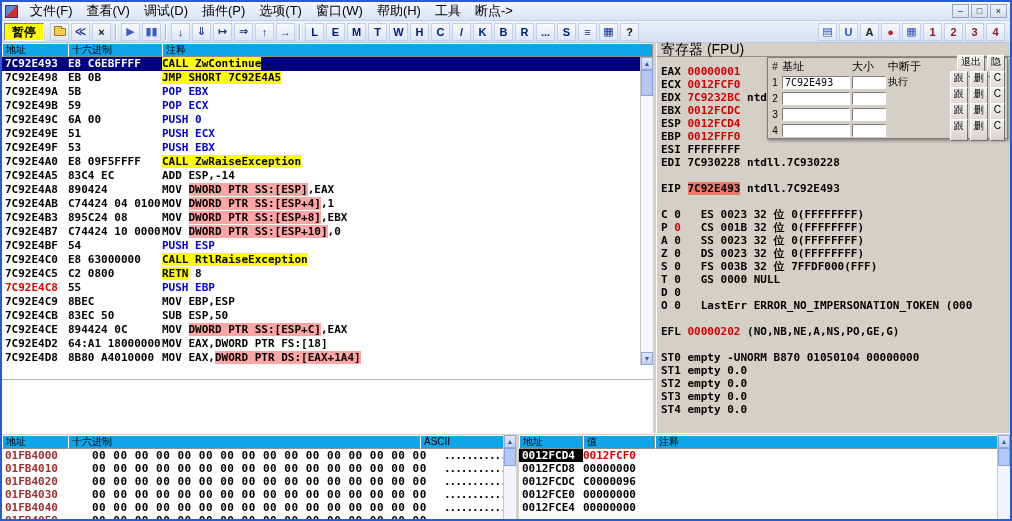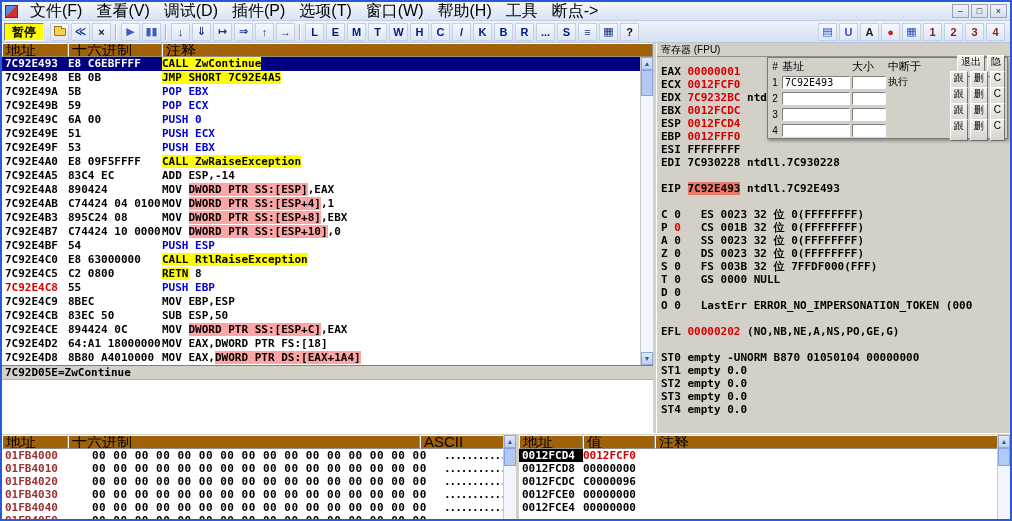--- a/index.html
+++ b/index.html
@@ -7,21 +7,21 @@
     font-family:"Liberation Sans","DejaVu Sans",sans-serif;}
   #app{position:relative;width:1012px;height:521px;border:2px solid #2a5ad4;
     background:#d4d0c8;overflow:hidden;}
 
   
   .menubar{position:absolute;left:0;top:0;width:1008px;height:19px;
     background:linear-gradient(#f3f7fd,#d9e3f4);display:flex;align-items:center;
     border-bottom:1px solid #c0cce0;}
   .appicon{width:13px;height:13px;margin:0 5px 0 3px;flex:0 0 13px;
     background:linear-gradient(135deg,#5a8ae0 50%,#d03030 50%);border:1px solid #2c3e66;}
-  .mitem{font-size:16px;padding:2px 7px;color:#000;white-space:nowrap;cursor:default;}
+  .mitem{font-size:13px;padding:2px 7px;color:#000;white-space:nowrap;cursor:default;}
   .wincontrols{margin-left:auto;display:flex;gap:2px;padding-right:3px;}
   .wbtn{width:17px;height:14px;background:linear-gradient(#f0f4fb,#d6dfef);
     border:1px solid #93a3c0;font-size:9px;line-height:12px;text-align:center;color:#222;}
 
   
   .toolbar{position:absolute;left:0;top:19px;width:1008px;height:22px;
     background:linear-gradient(#eef3fb,#d6e0f2);display:flex;align-items:center;
     border-bottom:1px solid #b9c6dd;padding-left:2px;}
   .status{width:40px;height:18px;background:#ffff00;border:1px solid;
     border-color:#808080 #ffffff #ffffff #808080;font-weight:bold;font-size:12px;
@@ -33,21 +33,21 @@
   .tbtn.letter{color:#002080;}
   .tsep{width:0;height:16px;border-left:1px solid #a8b4ca;border-right:1px solid #fbfcfe;margin:0 3px;}
   .ico-folder{display:inline-block;width:12px;height:8px;background:#f6cf52;
     border:1px solid #9a7a10;border-radius:1px;position:relative;}
   .ico-folder::before{content:"";position:absolute;left:-1px;top:-3px;width:6px;height:2px;
     background:#f6cf52;border:1px solid #9a7a10;border-bottom:none;}
   #tb-right{margin-left:auto;margin-right:4px;}
 
   
   .cpu{position:absolute;left:0;top:41px;width:1008px;height:390px;}
-  .pane-head{height:14px;display:flex;background:#a16207;font-size:15px;color:#000;}
+  .pane-head{height:14px;display:flex;background:#0ea5e9;font-size:10px;color:#000;}
   .hc{border-top:1px solid #fff;border-left:1px solid #fff;border-right:1px solid #938f84;
     border-bottom:1px solid #938f84;padding-left:3px;line-height:12px;white-space:nowrap;overflow:hidden;}
   .disasm{position:absolute;left:0;top:0;width:651px;height:390px;background:#fff;}
   .dbody{position:absolute;left:0;top:14px;width:638px;height:308px;background:#fff;
     overflow:hidden;font:bold 11px/14px "DejaVu Sans Mono","Liberation Mono",monospace;white-space:pre;}
   .drow{display:flex;height:14px;}
   .daddr{width:66px;padding-left:3px;flex:0 0 66px;}
   .dhex{width:94px;flex:0 0 94px;}
   .dins{width:302px;flex:0 0 302px;}
   .dcmt{flex:1;}
@@ -71,21 +71,21 @@
     border:1px solid #8fa8dc;color:#3a5a9c;font-size:7px;line-height:11px;text-align:center;}
   .sthumb{height:26px;flex:0 0 26px;background:#b4c8f2;border:1px solid #84a4e8;}
   .strack{flex:1;}
   .sb-disasm{right:0;top:14px;height:308px;}
   .sb-dump{right:0;top:0;height:84px;}
   .sb-stack{right:0;top:0;height:84px;}
 
   
   .regs{position:absolute;left:654px;top:0;width:354px;height:390px;background:#d4d0c8;
     border-left:1px solid #fff;}
-  .rhead{height:14px;font-size:10px;padding-left:4px;line-height:13px;
+  .rhead{height:14px;font-size:14px;padding-left:4px;line-height:13px;
     border-bottom:1px solid #938f84;background:#d4d0c8;}
   .rbody{padding:8px 0 0 4px;font:bold 11px/13px "DejaVu Sans Mono","Liberation Mono",monospace;
     white-space:pre;color:#000;}
   .rline{height:13px;overflow:hidden;}
   .cpu-split{position:absolute;left:651px;top:0;width:3px;height:390px;background:#d4d0c8;}
 
   
   .hwbp{position:absolute;left:765px;top:55px;width:241px;height:82px;background:#d4d0c8;
     border:1px solid #7c7c7c;box-shadow:1px 2px 3px rgba(0,0,0,.35);z-index:6;font-size:11px;}
   .hrow{display:flex;align-items:center;height:16px;padding:0 2px;gap:2px;white-space:nowrap;}
@@ -206,21 +206,20 @@
         <span class="hc" style="width:94px">十六进制</span>
         <span class="hc" style="flex:1">注释</span>
       </div>
       <div class="dbody" id="disasm-body"><div class="drow sel"><span class="daddr">7C92E493</span><span class="dhex">E8 C6EBFFFF</span><span class="dins"><span class="y">CALL ZwContinue</span></span><span class="dcmt"></span></div><div class="drow"><span class="daddr">7C92E498</span><span class="dhex">EB 0B</span><span class="dins"><span class="y">JMP SHORT 7C92E4A5</span></span><span class="dcmt"></span></div><div class="drow"><span class="daddr">7C92E49A</span><span class="dhex">5B</span><span class="dins"><span class="b">POP EBX</span></span><span class="dcmt"></span></div><div class="drow"><span class="daddr">7C92E49B</span><span class="dhex">59</span><span class="dins"><span class="b">POP ECX</span></span><span class="dcmt"></span></div><div class="drow"><span class="daddr">7C92E49C</span><span class="dhex">6A 00</span><span class="dins"><span class="b">PUSH 0</span></span><span class="dcmt"></span></div><div class="drow"><span class="daddr">7C92E49E</span><span class="dhex">51</span><span class="dins"><span class="b">PUSH ECX</span></span><span class="dcmt"></span></div><div class="drow"><span class="daddr">7C92E49F</span><span class="dhex">53</span><span class="dins"><span class="b">PUSH EBX</span></span><span class="dcmt"></span></div><div class="drow"><span class="daddr">7C92E4A0</span><span class="dhex">E8 09F5FFFF</span><span class="dins"><span class="y">CALL ZwRaiseException</span></span><span class="dcmt"></span></div><div class="drow"><span class="daddr">7C92E4A5</span><span class="dhex">83C4 EC</span><span class="dins"><span>ADD ESP,-14</span></span><span class="dcmt"></span></div><div class="drow"><span class="daddr">7C92E4A8</span><span class="dhex">890424</span><span class="dins"><span>MOV </span><span class="c">DWORD PTR SS:[ESP]</span><span>,EAX</span></span><span class="dcmt"></span></div><div class="drow"><span class="daddr">7C92E4AB</span><span class="dhex">C74424 04 0100</span><span class="dins"><span>MOV </span><span class="c">DWORD PTR SS:[ESP+4]</span><span>,1</span></span><span class="dcmt"></span></div><div class="drow"><span class="daddr">7C92E4B3</span><span class="dhex">895C24 08</span><span class="dins"><span>MOV </span><span class="c">DWORD PTR SS:[ESP+8]</span><span>,EBX</span></span><span class="dcmt"></span></div><div class="drow"><span class="daddr">7C92E4B7</span><span class="dhex">C74424 10 0000</span><span class="dins"><span>MOV </span><span class="c">DWORD PTR SS:[ESP+10]</span><span>,0</span></span><span class="dcmt"></span></div><div class="drow"><span class="daddr">7C92E4BF</span><span class="dhex">54</span><span class="dins"><span class="b">PUSH ESP</span></span><span class="dcmt"></span></div><div class="drow"><span class="daddr">7C92E4C0</span><span class="dhex">E8 63000000</span><span class="dins"><span class="y">CALL RtlRaiseException</span></span><span class="dcmt"></span></div><div class="drow"><span class="daddr">7C92E4C5</span><span class="dhex">C2 0800</span><span class="dins"><span class="y">RETN</span><span> 8</span></span><span class="dcmt"></span></div><div class="drow"><span class="daddr red">7C92E4C8</span><span class="dhex">55</span><span class="dins"><span class="b">PUSH EBP</span></span><span class="dcmt"></span></div><div class="drow"><span class="daddr">7C92E4C9</span><span class="dhex">8BEC</span><span class="dins"><span>MOV EBP,ESP</span></span><span class="dcmt"></span></div><div class="drow"><span class="daddr">7C92E4CB</span><span class="dhex">83EC 50</span><span class="dins"><span>SUB ESP,50</span></span><span class="dcmt"></span></div><div class="drow"><span class="daddr">7C92E4CE</span><span class="dhex">894424 0C</span><span class="dins"><span>MOV </span><span class="c">DWORD PTR SS:[ESP+C]</span><span>,EAX</span></span><span class="dcmt"></span></div><div class="drow"><span class="daddr">7C92E4D2</span><span class="dhex">64:A1 18000000</span><span class="dins"><span>MOV EAX,DWORD PTR FS:[18]</span></span><span class="dcmt"></span></div><div class="drow"><span class="daddr">7C92E4D8</span><span class="dhex">8B80 A4010000</span><span class="dins"><span>MOV EAX,</span><span class="c">DWORD PTR DS:[EAX+1A4]</span></span><span class="dcmt"></span></div></div>
       <div class="sb sb-disasm">
         <div class="sbtn">▲</div>
         <div class="sthumb"></div>
         <div class="strack"></div>
         <div class="sbtn">▼</div>
       </div>
-      <div class="infoline">7C92D05E=ZwContinue</div>
       <div class="infopane"></div>
     </div>
 
     <div class="cpu-split"></div>
 
     <div class="regs">
       <div class="rhead">寄存器 (FPU)</div>
       <div class="rbody" id="regs-body"><div class="rline"><span>EAX </span><span class="red">00000001</span></div><div class="rline"><span>ECX </span><span class="red">0012FCF0</span></div><div class="rline"><span>EDX </span><span class="red">7C9232BC</span><span> ntd</span></div><div class="rline"><span>EBX </span><span class="red">0012FCDC</span></div><div class="rline"><span>ESP </span><span class="red">0012FCD4</span></div><div class="rline"><span>EBP </span><span class="red">0012FFF0</span></div><div class="rline"><span>ESI </span><span>FFFFFFFF</span></div><div class="rline"><span>EDI </span><span>7C930228</span><span> ntdll.7C930228</span></div><div class="rline"></div><div class="rline"><span>EIP </span><span class="eip">7C92E493</span><span> ntdll.7C92E493</span></div><div class="rline"></div><div class="rline"><span>C 0   ES 0023 32 位 0(FFFFFFFF)</span></div><div class="rline"><span>P </span><span class="red">0</span><span>   CS 001B 32 位 0(FFFFFFFF)</span></div><div class="rline"><span>A 0   SS 0023 32 位 0(FFFFFFFF)</span></div><div class="rline"><span>Z 0   DS 0023 32 位 0(FFFFFFFF)</span></div><div class="rline"><span>S 0   FS 003B 32 位 7FFDF000(FFF)</span></div><div class="rline"><span>T 0   GS 0000 NULL</span></div><div class="rline"><span>D 0</span></div><div class="rline"><span>O 0   LastErr ERROR_NO_IMPERSONATION_TOKEN (000</span></div><div class="rline"></div><div class="rline"><span>EFL </span><span class="red">00000202</span><span> (NO,NB,NE,A,NS,PO,GE,G)</span></div><div class="rline"></div><div class="rline"><span>ST0 empty -UNORM B870 01050104 00000000</span></div><div class="rline"><span>ST1 empty 0.0</span></div><div class="rline"><span>ST2 empty 0.0</span></div><div class="rline"><span>ST3 empty 0.0</span></div><div class="rline"><span>ST4 empty 0.0</span></div></div>
     </div>
   </div>

